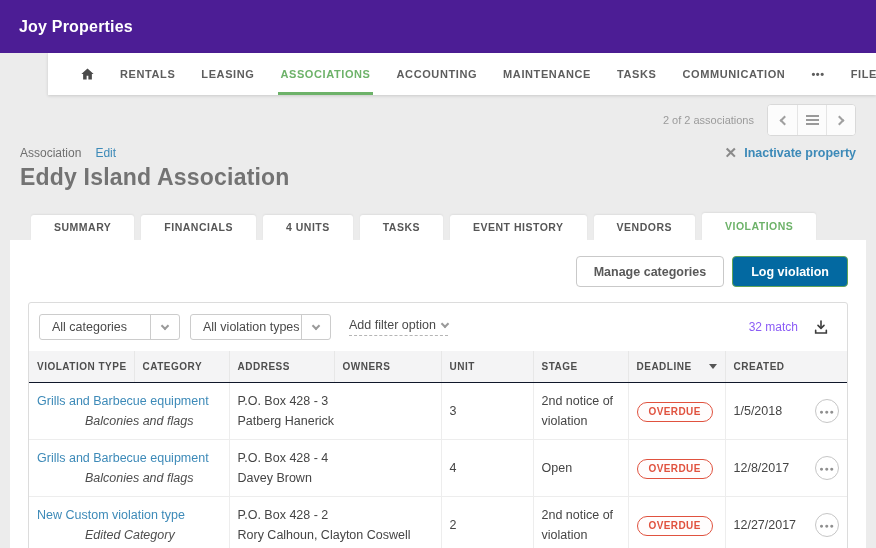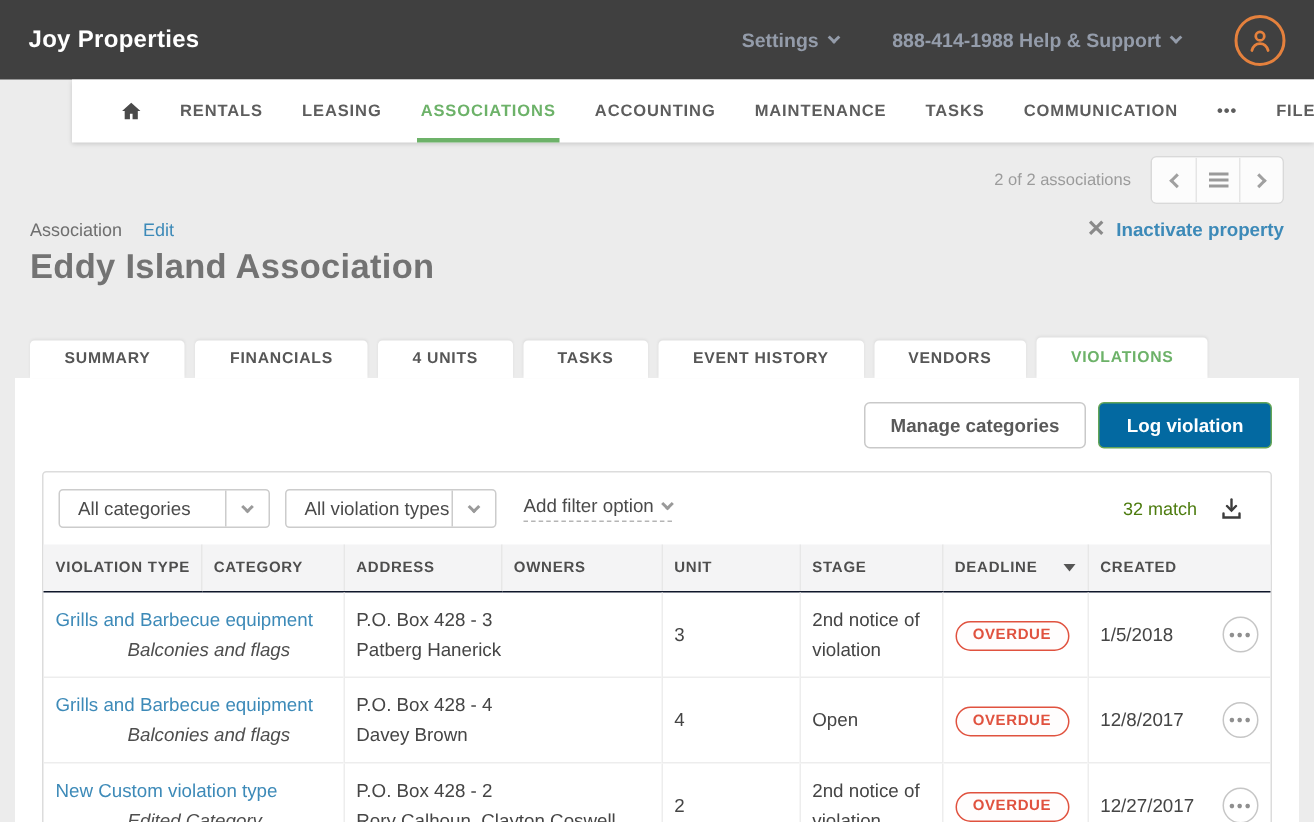--- a/index.html
+++ b/index.html
@@ -1,20 +1,20 @@
 <!DOCTYPE html>
 <html><head>
 <meta charset="utf-8">
 <style>
   * { margin:0; padding:0; box-sizing:border-box; }
   html,body { width:876px; height:548px; overflow:hidden; background:#ececec;
     font-family:"Liberation Sans", sans-serif; }
 
   
-  .topbar { height:53px; background:#404040; display:flex; align-items:center; padding:0 19px; }
+  .topbar { height:53px; background:#4c1d95; display:flex; align-items:center; padding:0 19px; }
   .brand { color:#ffffff; font-size:16px; font-weight:700; letter-spacing:.2px; }
   .topbar-right { margin-left:auto; display:flex; align-items:center; gap:36px;
     color:#949caa; font-size:13px; font-weight:700; }
   .top-link { display:flex; align-items:center; cursor:pointer; }
   .chev { display:inline-block; width:6px; height:6px; border-right:2px solid currentColor;
     border-bottom:2px solid currentColor; transform:rotate(45deg); margin-left:7px; margin-top:-3px; }
   .avatar { width:34px; height:34px; border-radius:50%; border:2px solid #e5813d;
     display:flex; align-items:center; justify-content:center; cursor:pointer; }
 
   
@@ -47,21 +47,21 @@
 
   .crumb-row { display:flex; align-items:center; margin-top:9px; font-size:12px; }
   .crumb { color:#6f6f6f; }
   .edit-link { color:#3d8ab8; margin-left:14px; font-weight:400; cursor:pointer; }
   .inactivate { margin-left:auto; color:#3d8ab8; font-weight:600; font-size:12.5px;
     display:flex; align-items:center; gap:7px; cursor:pointer; }
   .x-icon { color:#8a8a8a; font-size:15px; font-weight:700; line-height:1; }
   .page-title { font-size:23px; color:#737373; font-weight:700; margin-top:4px; letter-spacing:.2px; }
 
   
-  .tabs { display:flex; gap:7px; align-items:flex-end; padding:0 20px; margin-top:34px; height:27px;text-align:right; }
+  .tabs { display:flex; gap:7px; align-items:flex-end; padding:0 31px; margin-top:22px; height:27px;text-align:right; }
   .tab { background:#fff; border-radius:3px 3px 0 0; height:25px; line-height:25px; padding:0 23px;
     font-size:10.5px; font-weight:700; color:#565656; letter-spacing:.5px; cursor:pointer;
     box-shadow:0 -1px 2px rgba(0,0,0,.06); white-space:nowrap; }
   .tab.active { color:#6db269; height:27px; line-height:27px; }
 
   
   .panel { background:#fff; margin:0 10px; padding:16px 18px; min-height:305px; }
   .toolbar { display:flex; justify-content:flex-end; gap:8px; }
   .btn { height:31px; border-radius:4px; font-size:12.5px; font-weight:700;
     font-family:inherit; cursor:pointer; }
@@ -72,21 +72,21 @@
   .filter-bar { display:flex; align-items:center; padding:11px 10px; }
   .select { width:141px; height:26px; border:1px solid #ccc; border-radius:3px; display:flex;
     align-items:center; font-size:12.5px; color:#4a4a4a; background:#fff; cursor:pointer; margin-right:10px; }
   .select .sel-label { padding-left:12px; white-space:nowrap; }
   .select .chev-box { margin-left:auto; width:29px; height:100%; border-left:1px solid #ccc;
     display:flex; align-items:center; justify-content:center; color:#9a9a9a; }
   .sel-chev { width:6px; height:6px; border-right:2px solid #9a9a9a; border-bottom:2px solid #9a9a9a;
     transform:rotate(45deg); margin-top:-3px; }
   .add-filter { font-size:12.5px; color:#4a4a4a; margin-left:8px; border-bottom:1px dashed #b5b5b5;
     padding-bottom:3px; display:flex; align-items:center; gap:6px; cursor:pointer; }
-  .match { margin-left:auto; font-size:12px; color:#4d7c0f; }
+  .match { margin-left:auto; font-size:12px; color:#8b5cf6; }
   .download-btn { margin-left:15px; margin-right:8px; background:none; border:none; cursor:pointer;
     display:flex; align-items:center; }
 
   table { width:100%; border-collapse:collapse; table-layout:fixed; }
   col.c-vt{width:105px;} col.c-cat{width:95px;} col.c-addr{width:105px;} col.c-own{width:107px;}
   col.c-unit{width:92px;} col.c-stage{width:95px;} col.c-dl{width:97px;} col.c-cr{width:auto;}
   th { background:#f4f4f5; font-size:10px; color:#4e4e4e; letter-spacing:.5px; text-align:left;
     padding:10px 8px; border-left:1px solid #e7e7e7; border-bottom:1px solid #0f172a;
     font-weight:700; cursor:pointer; white-space:nowrap; }
   th:first-child { border-left:none; }
@@ -106,38 +106,20 @@
   .dots-btn { width:24px; height:24px; min-width:24px; border-radius:50%; border:1px solid #c6c6c6;
     background:#fff; color:#8f8f8f; display:flex; align-items:center; justify-content:center;
     cursor:pointer; font-size:7px; letter-spacing:1px; font-weight:700; }
   svg { display:block; }
 </style>
 </head>
 <body>
 
 <div class="topbar">
   <div class="brand">Joy Properties</div>
-  <div class="topbar-right">
-    <div class="top-link">
-      <span>Settings</span>
-      <span class="chev"></span>
-    </div>
-    <div class="top-link">
-      <span>888-414-1988 Help &amp; Support</span>
-      <span class="chev"></span>
-    </div>
-    <div class="avatar">
-      <span>
-        <svg width="20" height="20" viewBox="0 0 24 24" fill="none" stroke="#e5813d" stroke-width="2.2" stroke-linecap="round">
-          <circle cx="12" cy="8.5" r="3.4"></circle>
-            <path d="M5.5 20c1.2-4 4-5.5 6.5-5.5s5.3 1.5 6.5 5.5"></path>
-        </svg>
-      </span>
-    </div>
-  </div>
 </div>
 
 <div class="navbar">
   <div class="nav-home">
     <span>
       <svg width="15" height="14" viewBox="0 0 24 24" fill="#4a4a4a">
           <path d="M12 2.5L1.5 12h3v9.5h6v-6.5h3v6.5h6V12h3z"></path>
         </svg>
     </span>
   </div>

